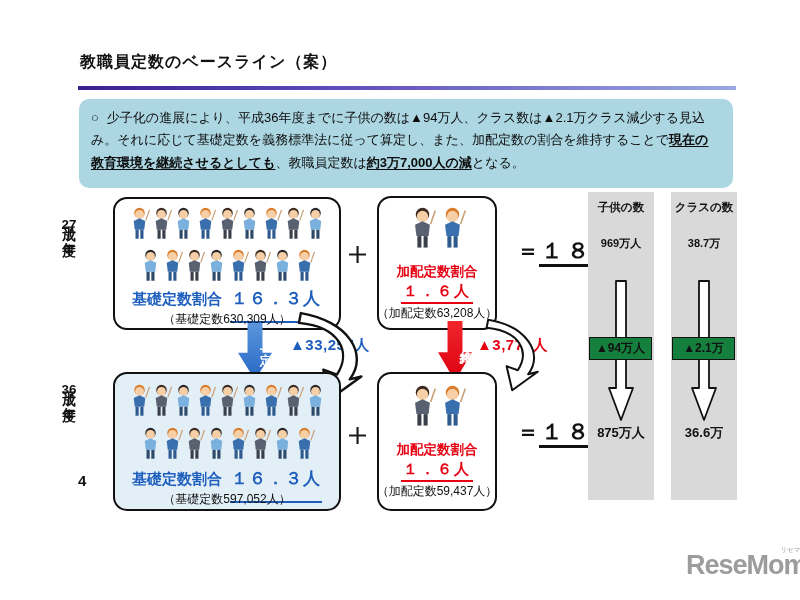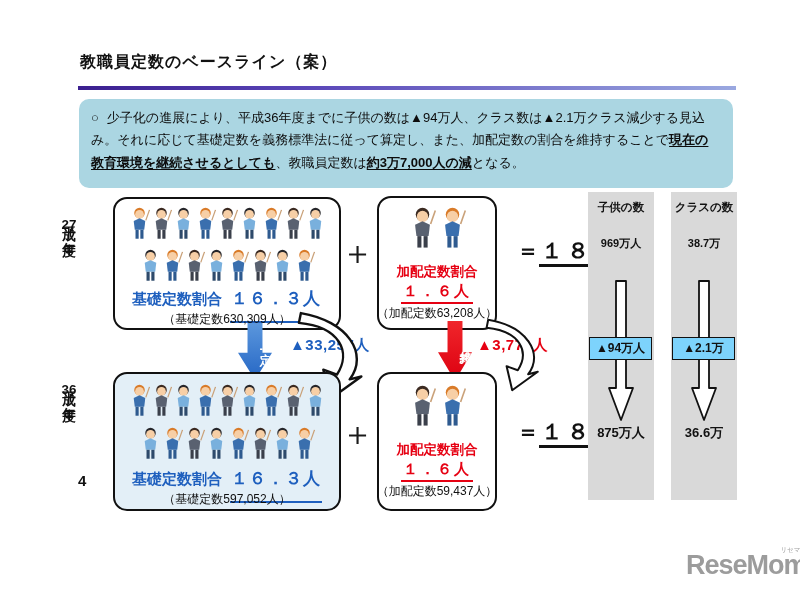--- a/index.html
+++ b/index.html
@@ -81,21 +81,21 @@
   
   .side-col{width:66px;height:308px;background:#d9d9d9;top:192px;}
   .col-1{left:588px;}
   .col-2{left:671px;}
   .col-header{position:absolute;top:8px;left:0;right:0;text-align:center;
     font-size:11.5px;font-weight:bold;}
   .col-start{position:absolute;top:44px;left:0;right:0;text-align:center;
     font-size:11px;font-weight:bold;}
   .col-arrow{position:absolute;left:20px;top:88px;}
   .col-delta{position:absolute;left:1px;top:145px;width:61px;height:21px;
-    background:#7dd3fc;border:1.5px solid #111;text-align:center;
+    background:#15803d;border:1.5px solid #111;text-align:center;
     font-size:12px;font-weight:bold;line-height:21px;}
   .col-end{position:absolute;top:232px;left:0;right:0;text-align:center;
     font-size:13px;font-weight:bold;}
 
   
   .logo{left:686px;top:550px;color:#9c9c9c;font-weight:bold;font-size:27px;
     letter-spacing:-1px;white-space:nowrap;}
   .logo .ruby{position:absolute;top:-4px;right:6px;font-size:6.5px;
     letter-spacing:0;font-weight:normal;color:#9c9c9c;}
 </style>

